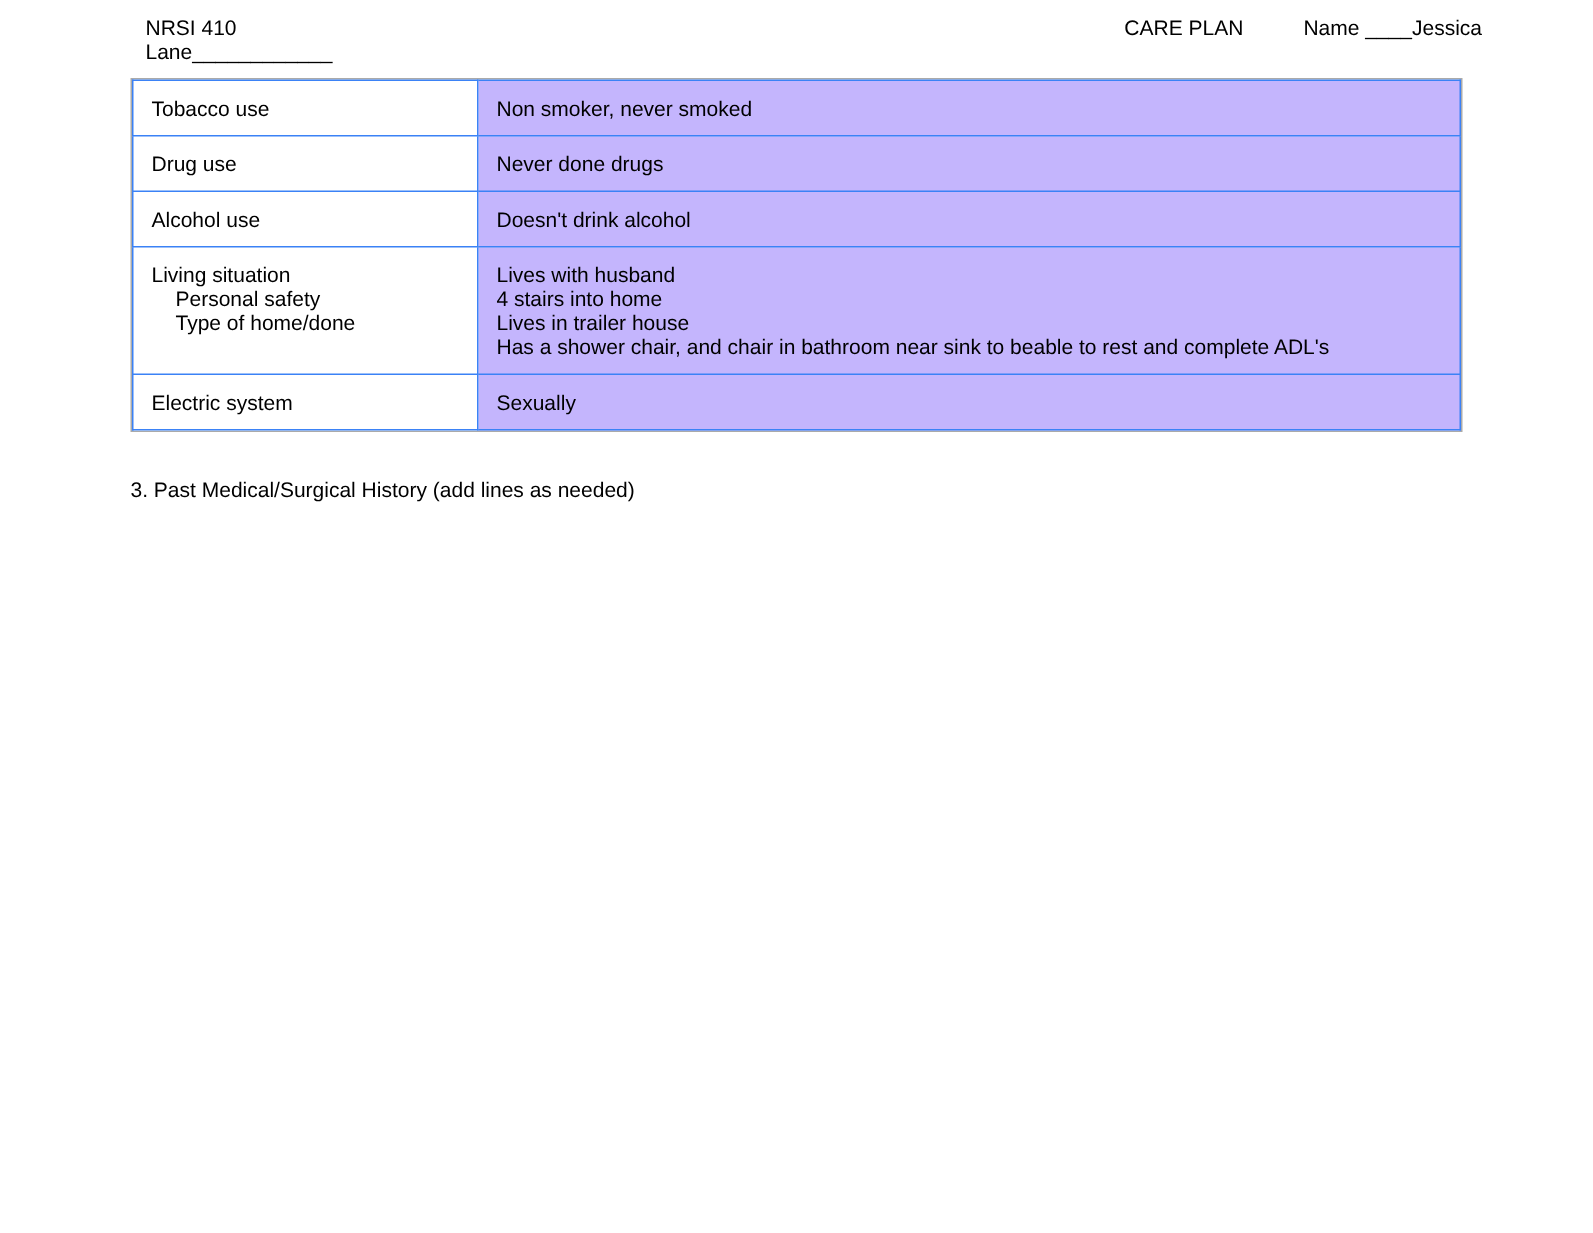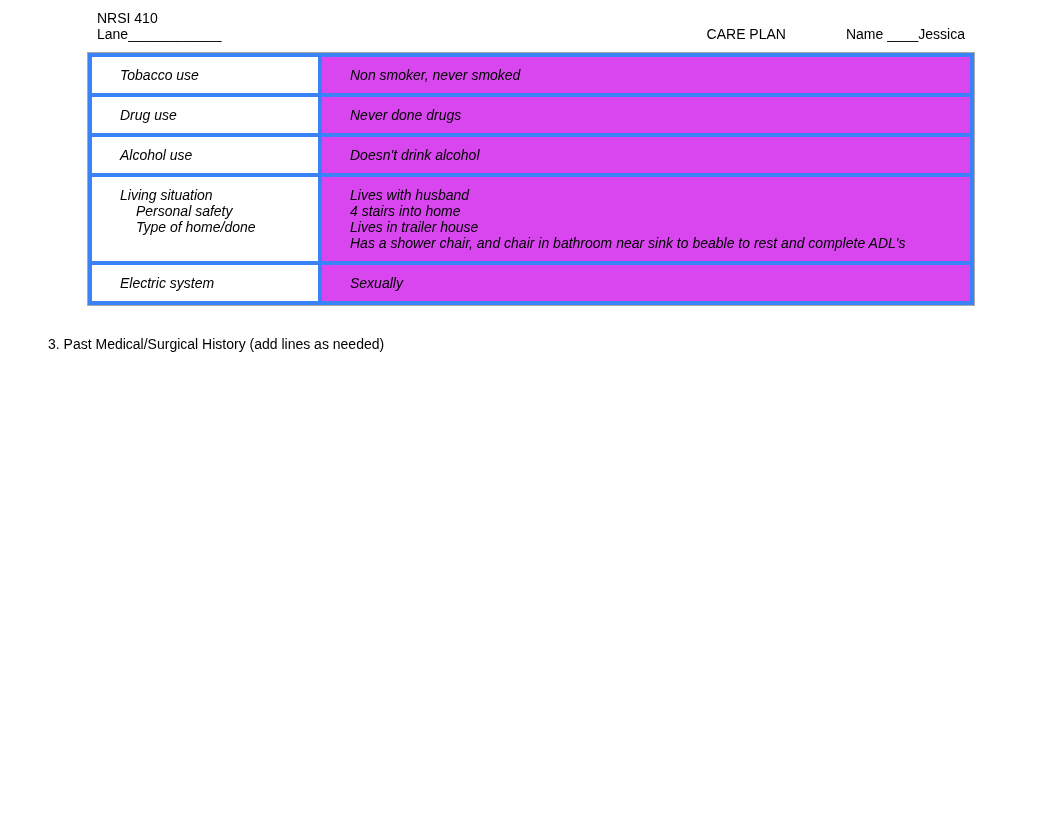--- a/index.html
+++ b/index.html
@@ -13,67 +13,66 @@
       font-size: 14px;
       background: #fff;
       color: #000;
       width: 1062px;
       min-height: 822px;
     }
 
     .header {
       display: flex;
       justify-content: space-between;
-      align-items: flex-end;
-      padding: 10px 97px 10px 97px;
+      align-items: flex-start;
+      padding: 10px 74px 10px 97px;
     }
 
     .header-left {
       display: flex;
       flex-direction: column;
     }
 
     .header-right {
       display: flex;
-      gap: 60px;
+      gap: 40px;
       align-items: center;
     }
 
     .table-container {
       margin: 0 87px;
       border: 1px solid #aaa;
     }
 
     table {
       width: 100%;
       border-collapse: collapse;
     }
 
     td {
-      border: 4px solid #3b82f6;
-      padding: 10px 28px;
+      border: 1px solid #3b82f6;
+      padding: 10px 12px;
       vertical-align: top;
-      font-style: italic;
     }
 
     td:first-child {
       width: 230px;
       background: #fff;
     }
 
     td:last-child {
-      background: #d946ef;
+      background: #c4b5fd;
     }
 
     .sub-item {
       padding-left: 16px;
     }
 
     .section-footer {
-      padding: 30px 48px;
+      padding: 30px 87px;
     }
 
     .section-number {
       font-size: 14px;
     }
   </style>
 </head>
 <body>
 
 <div class="header">

